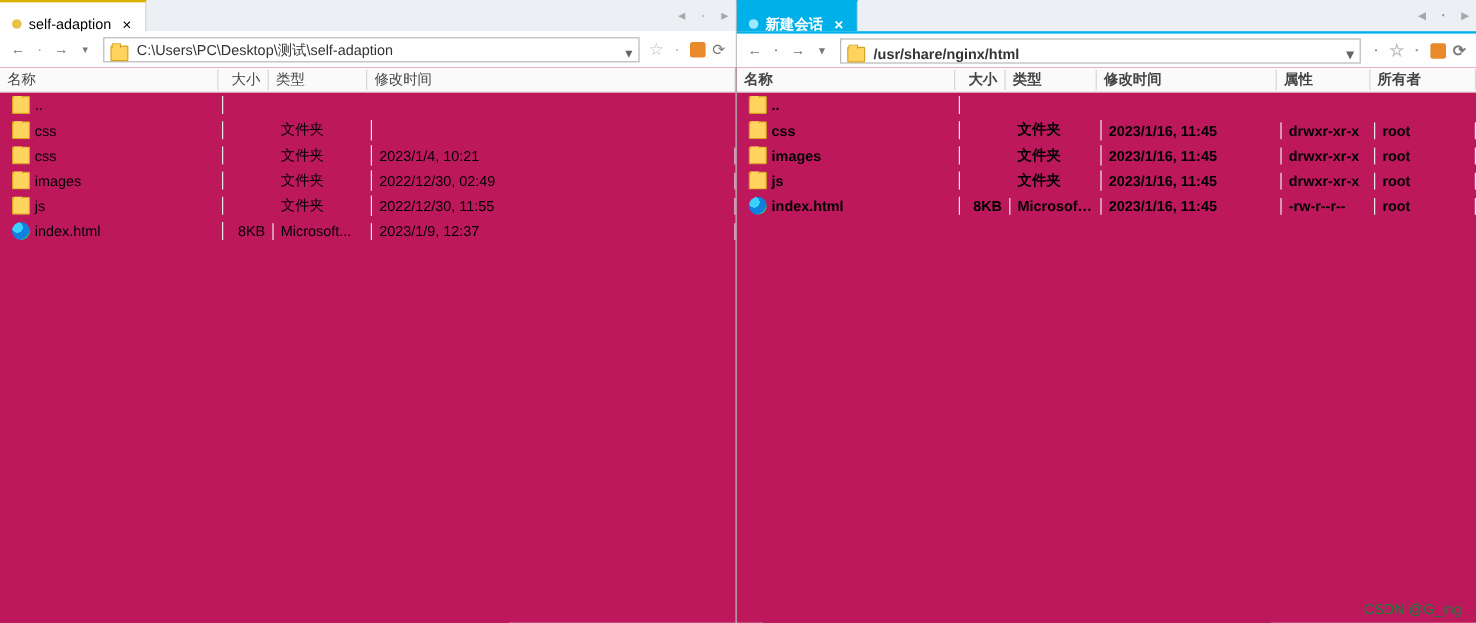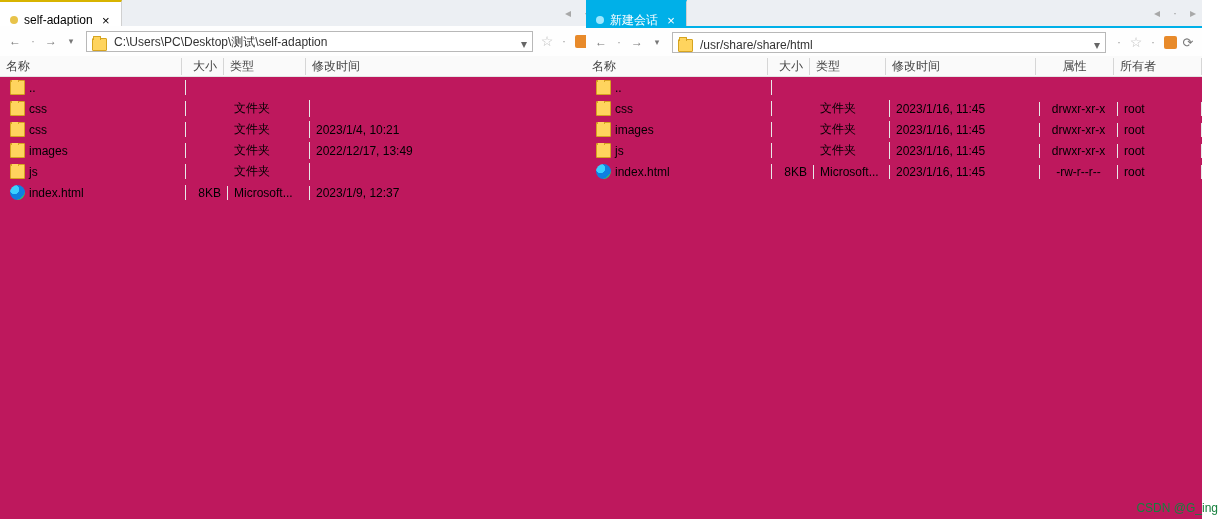--- a/index.html
+++ b/index.html
@@ -1,19 +1,19 @@
 <!DOCTYPE html>
 <html><head>
 <meta charset="utf-8">
 <style>
   * { margin:0; padding:0; box-sizing:border-box; font-family:"Microsoft YaHei","Segoe UI",sans-serif; font-size:12px; }
   body { background:#fff; width:1230px; height:519px; overflow:hidden; position:relative; }
   .pane       { position:absolute; top:0; height:519px; display:flex; flex-direction:column; }
   .left-pane  { left:0;   width:614px; border-right:1px solid #a0a0a0; }
-  .right-pane { left:586px; width:616px; }
+  .right-pane { left:614px; width:616px;font-weight:bold; }
 
   .tabbar { height:26px; background:#eceff3; display:flex; align-items:stretch; user-select:none; }
   .tab { display:flex; align-items:center; gap:6px; padding:12px 8px 0 10px; border-right:1px solid #d0d0d0; border-top:2px solid transparent; }
   .tab.active-yellow { background:#fff; border-top-color:#d8b400; }
   .tab.active-cyan   { background:#00b0e8; border-top-color:#00b0e8; color:#fff; }
   .dot { width:8px; height:8px; border-radius:50%; }
   .dot-yellow { background:#e8c34a; }
   .dot-cyan   { background:#9ce8ff; }
   .tab-close { width:14px; height:14px; display:flex; align-items:center; justify-content:center; font-size:13px; cursor:pointer; }
   .tab-scroll { margin-left:auto; display:flex; align-items:center; color:#a8a8a8; }
@@ -33,21 +33,21 @@
   .refresh{ color:#7a7a7a; font-size:13px; }
 
   .grid { flex:1; background:#be185d; overflow:hidden; position:relative; }
   .header-row, .data-row { display:flex; align-items:center; height:21px; }
   .data-row { padding-left:4px; cursor:pointer; }
   .header-row { background:#fafafa; border-bottom:1px solid #e4e4e4; color:#444; }
   .col { padding:0 6px; border-right:1px solid #e8e8e8; overflow:hidden; white-space:nowrap; text-overflow:ellipsis; }
   .header-row .col { border-right:1px solid #d6d6d6; }
 
   .left-pane .c-name {width:182px;} .left-pane .c-size{width:42px;text-align:right;} .left-pane .c-type{width:82px;} .left-pane .c-date{flex:1;}
-  .right-pane .c-name{width:182px;} .right-pane .c-size{width:42px;text-align:right;} .right-pane .c-type{width:76px;} .right-pane .c-date{width:150px;} .right-pane .c-attr{width:78px;text-align:center;} .right-pane .c-own{flex:1;}
+  .right-pane .c-name{width:182px;} .right-pane .c-size{width:42px;text-align:right;} .right-pane .c-type{width:76px;} .right-pane .c-date{width:150px;} .right-pane .c-attr{width:78px;} .right-pane .c-own{flex:1;}
 
   .icon-cell{display:flex;align-items:center;gap:4px;}
   .fico{width:15px;height:15px;flex-shrink:0;position:relative;}
   .fico.folder{background:#ffd45e;border:1px solid #d6a420;border-radius:1px;}
   .fico.folder::before{content:'';position:absolute;top:-3px;left:0;width:6px;height:3px;background:#ffd45e;border:1px solid #d6a420;border-bottom:none;border-radius:1px 1px 0 0;}
   .fico.edge{border-radius:50%;background:radial-gradient(circle at 30% 30%,#3ad1ff 0 30%,#0f7fe0 31% 70%,#24c07a 71% 100%);}
 
   .sep{width:14px;text-align:center;color:#999;}
   .watermark{position:absolute;bottom:4px;right:12px;font-size:12px;color:#15803d;}
 </style>
@@ -119,29 +119,30 @@
           <div class="col c-type">文件夹</div>
           <div class="col c-date">2023/1/4, 10:21</div>
         </div>
         <div class="data-row">
           <div class="col c-name icon-cell">
             <span class="fico folder"></span>
             <span>images</span>
           </div>
           <div class="col c-size"></div>
           <div class="col c-type">文件夹</div>
-          <div class="col c-date">2022/12/17, 13:49</div>
+          <div class="col c-date">2022/12/30, 02:49</div>
         </div>
         <div class="data-row">
           <div class="col c-name icon-cell">
             <span class="fico folder"></span>
             <span>js</span>
           </div>
           <div class="col c-size"></div>
           <div class="col c-type">文件夹</div>
+          <div class="col c-date">2022/12/30, 11:55</div>
         </div>
         <div class="data-row">
           <div class="col c-name icon-cell">
             <span class="fico edge"></span>
             <span>index.html</span>
           </div>
           <div class="col c-size">8KB</div>
           <div class="col c-type">Microsoft...</div>
           <div class="col c-date">2023/1/9, 12:37</div>
         </div>
@@ -162,21 +163,21 @@
       <span>▸</span>
     </div>
   </div>
   <div class="toolbar">
     <span class="navbtn">←</span>
     <span class="sep">·</span>
     <span class="navbtn">→</span>
     <span class="navbtn" style="font-size:9px">▾</span>
     <div class="pathbox">
       <div class="folder-ico"></div>
-      <div class="pathtext">/usr/share/share/html</div>
+      <div class="pathtext">/usr/share/nginx/html</div>
       <div class="dd">▾</div>
     </div>
     <span class="sep">·</span>
     <span class="tbicon star">☆</span>
     <span class="sep">·</span>
     <span class="tbicon">
         <span class="orange"></span>
       </span>
     <span class="tbicon refresh">⟳</span>
   </div>

